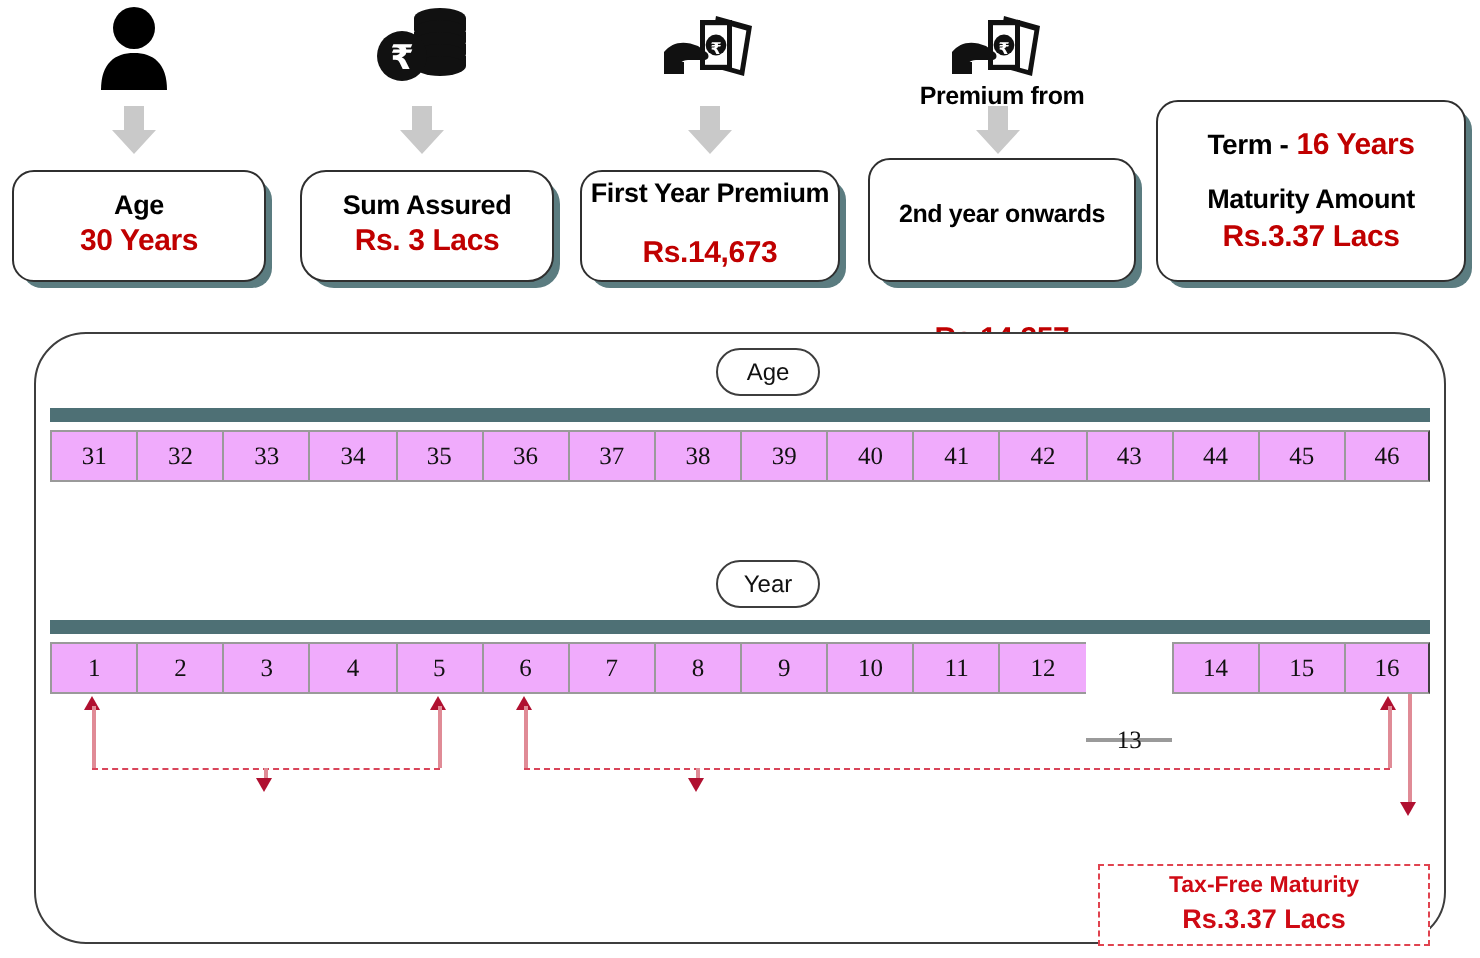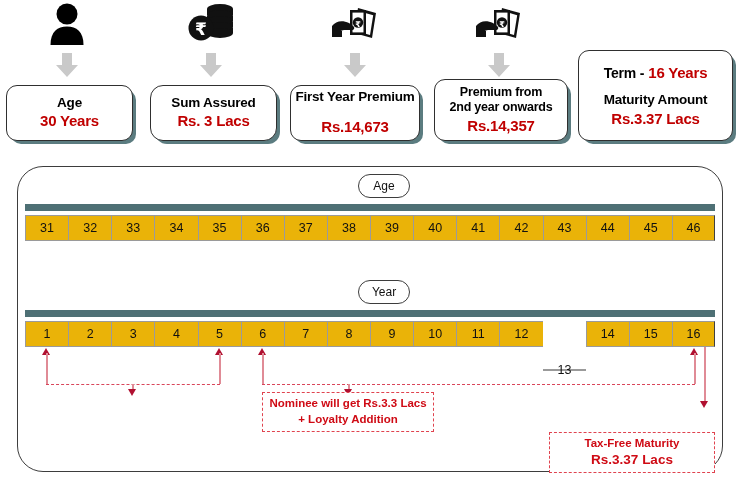--- a/index.html
+++ b/index.html
@@ -50,25 +50,25 @@
     border:1.4px solid #3d3d3d;border-radius:13px;background:#fff;
     display:flex;align-items:center;justify-content:center;
     font-size:12px;color:#111;
     box-sizing:border-box;
   }
   .tealbar{position:absolute;background:#4e7075;height:7px;}
   .cells{position:absolute;display:flex;}
   .cell{
     border:1px solid #9a9a9a;
     border-right:none;
-    background:#eab308;
+    background:#f0abfc;
     display:flex;align-items:center;justify-content:center;
     font-size:12.5px;color:#111;
     box-sizing:border-box;
-    font-family:Liberation Sans, sans-serif;
+    font-family:Liberation Serif, serif;
   }
   .cell:last-child{border-right:1px solid #404040;}
 
   
   .conn{position:absolute;}
   .vline{position:absolute;background:#e08b96;width:1.6px;}
   .hline{position:absolute;height:0;border-top:1.6px dashed #d9455a;}
   .up-arrow{
     position:absolute;width:0;height:0;
     border-left:4.5px solid transparent;border-right:4.5px solid transparent;
@@ -180,21 +180,21 @@
   <div class="sbox" style="left:150px;top:85px;width:127px;height:56px;border-radius:13px;">
     <div class="lbl">Sum Assured</div>
     <div class="val">Rs. 3 Lacs</div>
   </div>
 
   <div class="sbox" style="left:290px;top:85px;width:130px;height:56px;gap:12px;">
     <div class="lbl">First Year Premium</div>
     <div class="val">Rs.14,673</div>
   </div>
 
-  <div class="sbox two" style="left:434px;top:79px;width:134px;height:62px;">
+  <div class="sbox two" style="left:434px;top:79px;width:134px;height:62px;gap:44px;">
     <div class="lbl">Premium from</div>
     <div class="lbl">2nd year onwards</div>
     <div class="val">Rs.14,357</div>
   </div>
 
   <div class="sbox" style="left:578px;top:50px;width:155px;height:91px;">
     <div class="row-inline">
       <span class="lbl">Term  -</span>
       <span class="val">16 Years</span>
     </div>
@@ -272,23 +272,19 @@
     <div class="vline" style="left:348px;top:384px;height:7px;"></div>
     <div class="down-arrow" style="left:344px;top:389px;"></div>
   </div>
 
   <div class="conn">
     <div class="vline" style="left:704px;top:347px;height:56px;"></div>
     <div class="down-arrow" style="left:700px;top:401px;"></div>
   </div>
 
 
-  <div class="callout" style="left:262px;top:392px;width:172px;height:40px;">
-    <div class="c1">Nominee will get Rs.3.3 Lacs</div>
-    <div class="c1">+ Loyalty Addition</div>
-  </div>
 
   <div class="callout" style="left:549px;top:400px;width:166px;height:41px;margin-top:32px;">
     <div class="c1">Tax-Free Maturity</div>
     <div class="c2">Rs.3.37 Lacs</div>
   </div>
 
 </div>
 
 </body></html>

